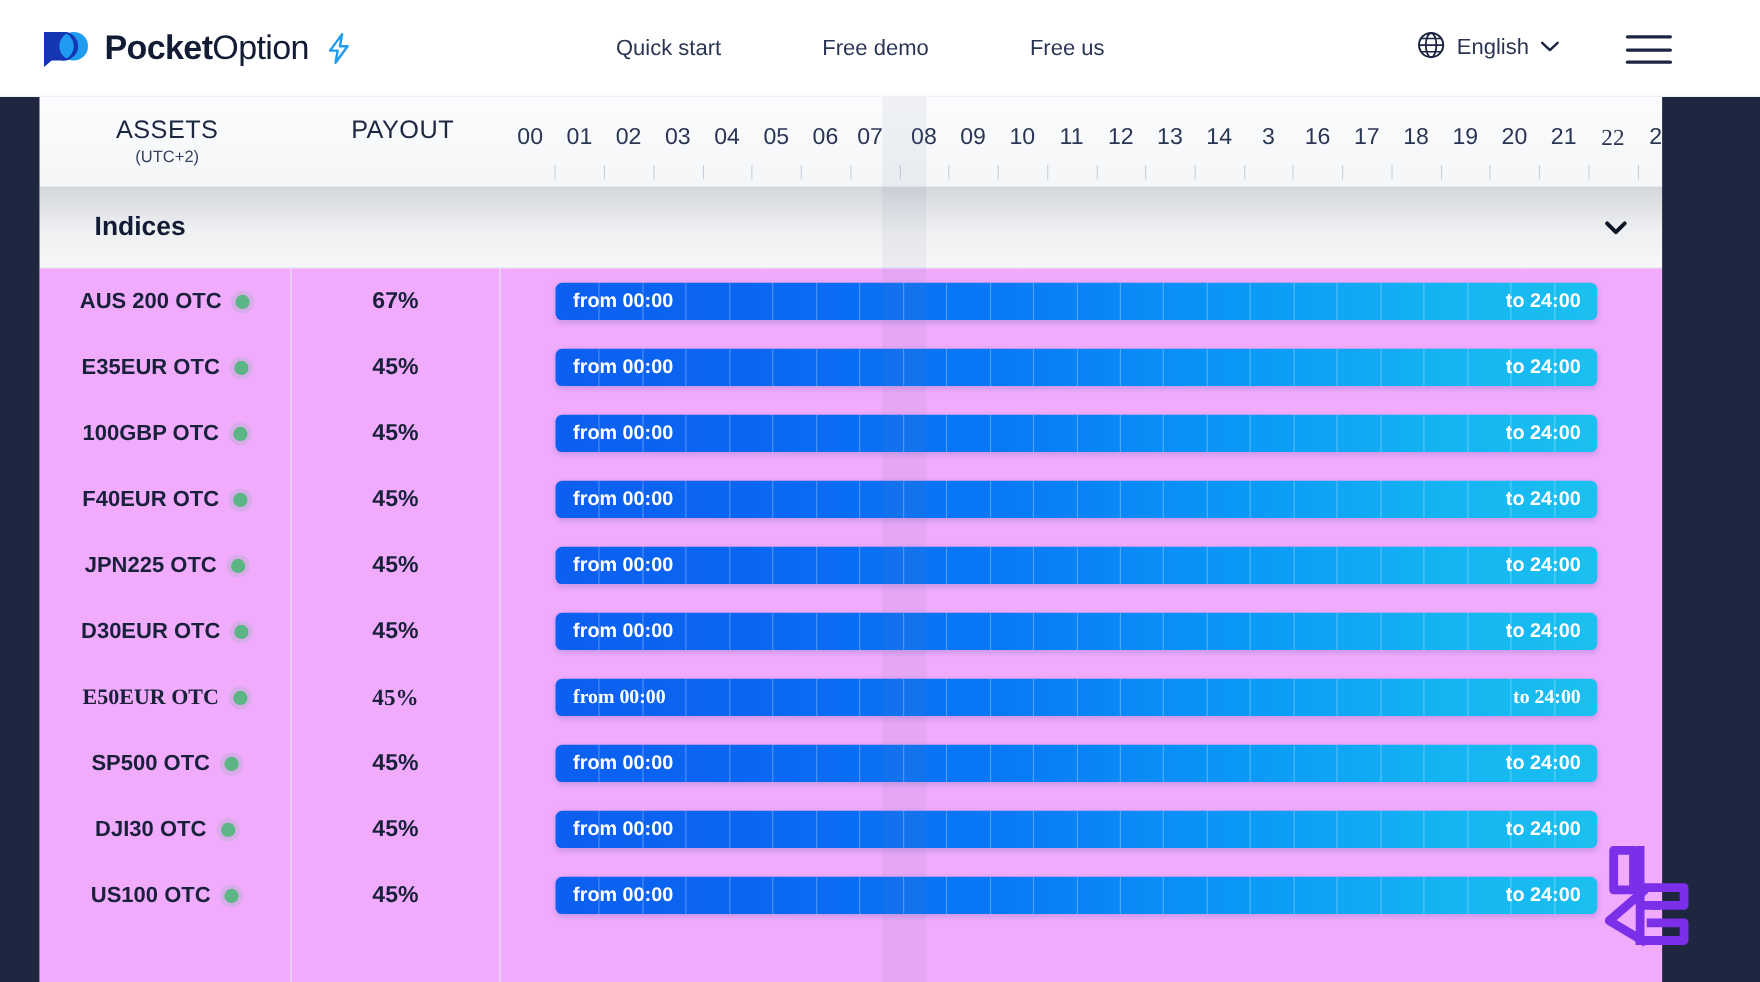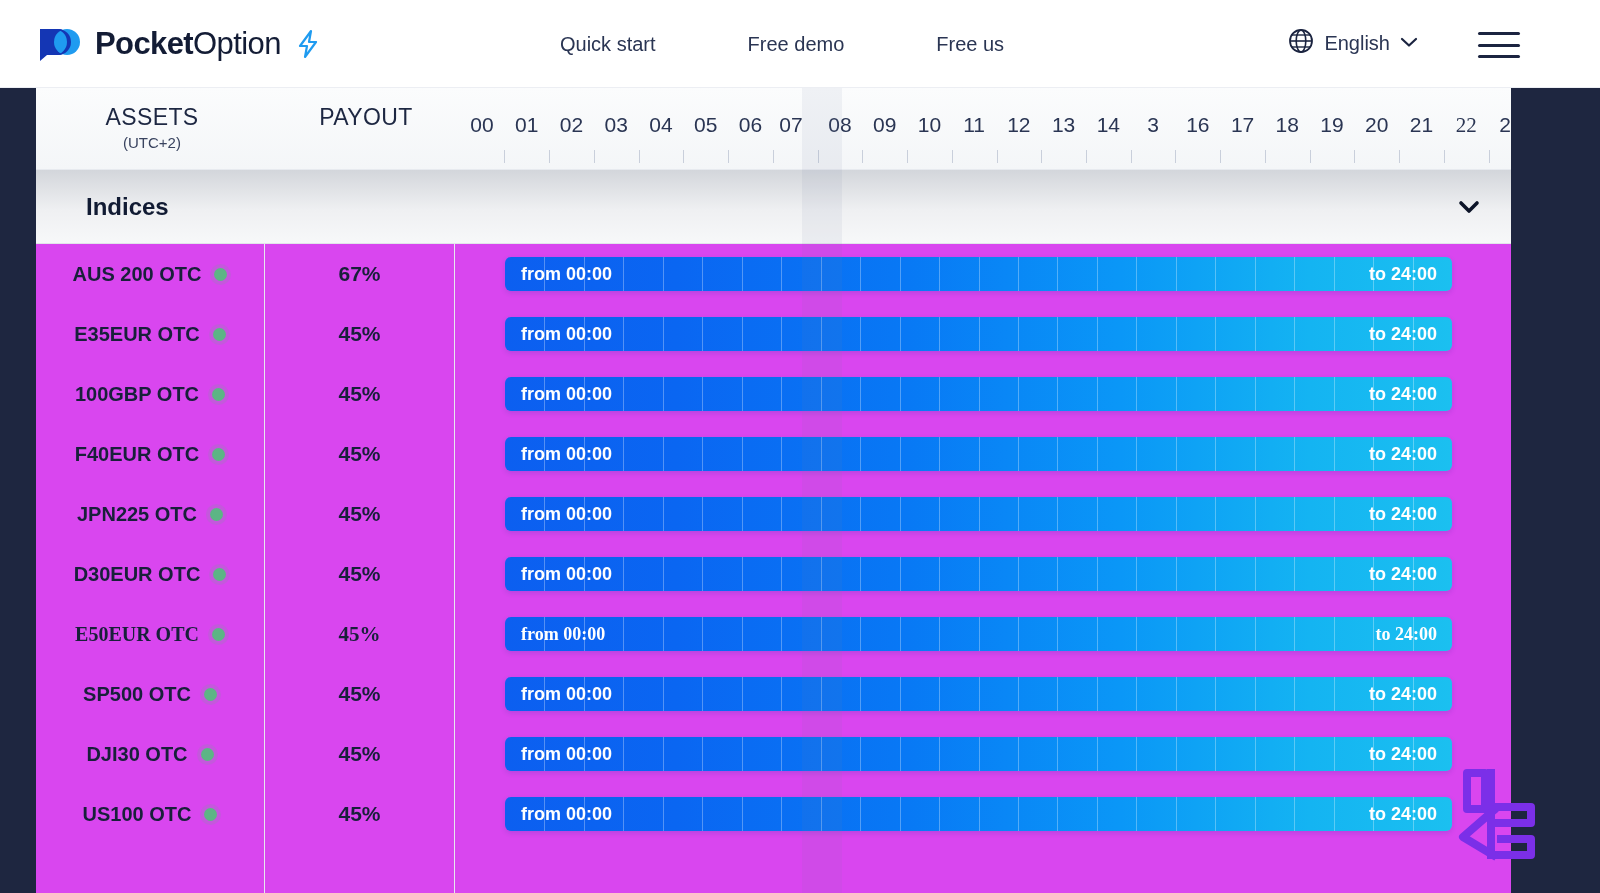--- a/index.html
+++ b/index.html
@@ -232,21 +232,21 @@
     width: 24px; height: 24px;
     cursor: pointer;
   }
 
   
   .tbody {
     position: absolute;
     left: 0; top: 156px;
     width: 1475px;
     bottom: 0;
-    background: #d946ef;
+    background: #f0abfc;
   }
 
   .col-div {
     position: absolute;
     top: 0; bottom: 0;
     width: 1px;
     background: #e6e9ee;
   }
   .col-div.d1 { left: 228px; }
   .col-div.d2 { left: 418px; }

